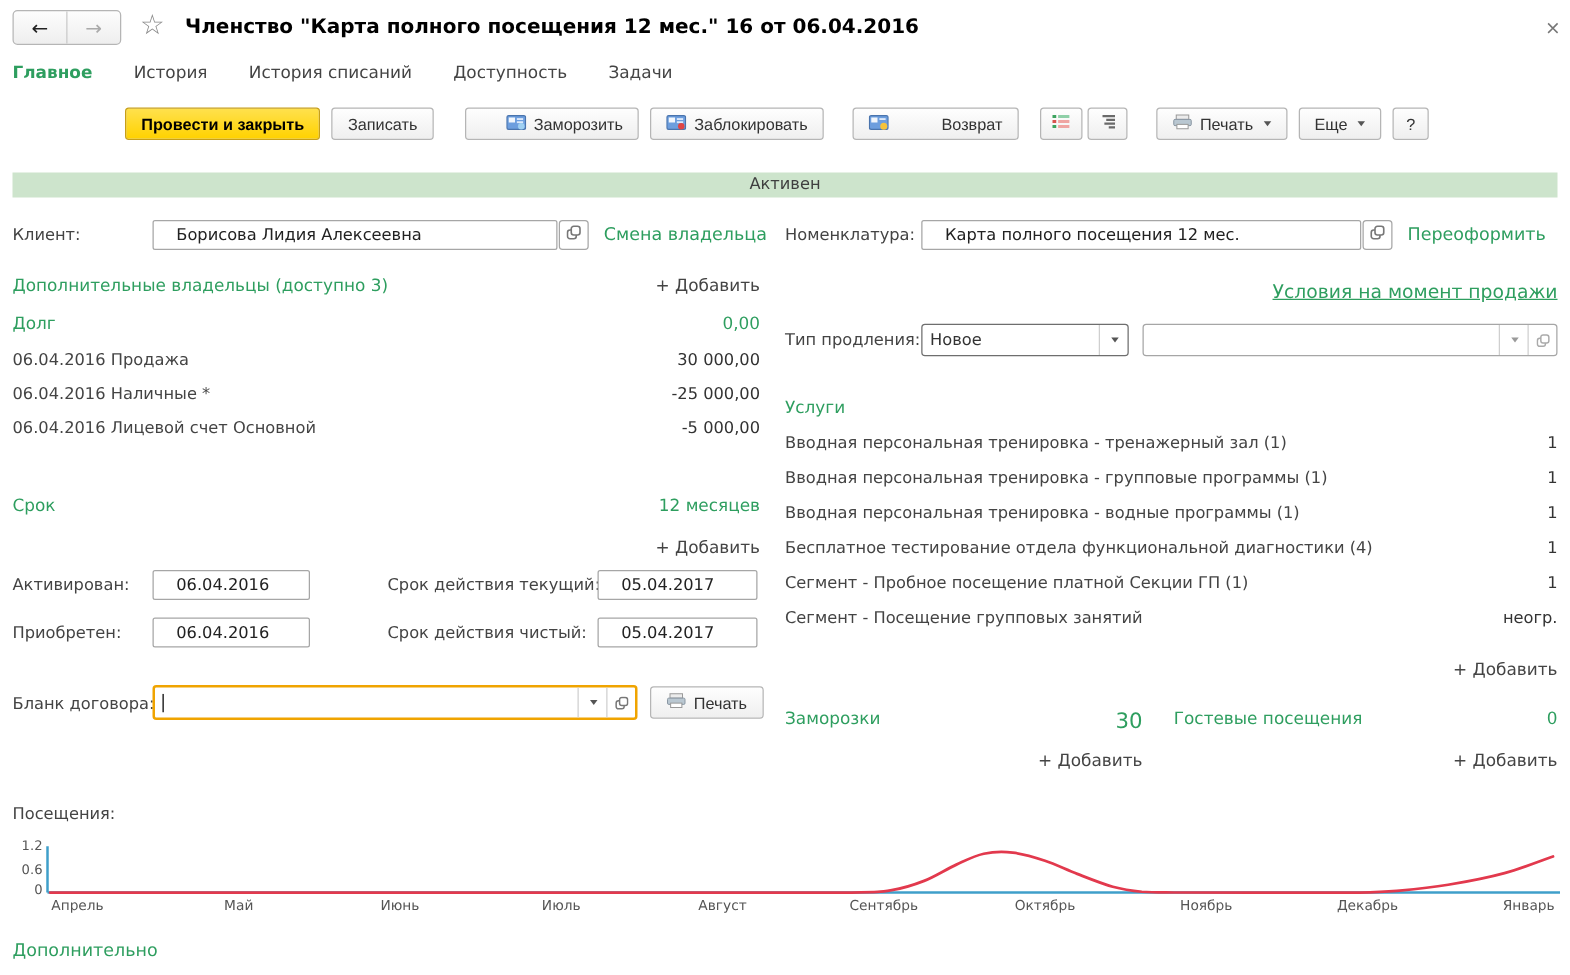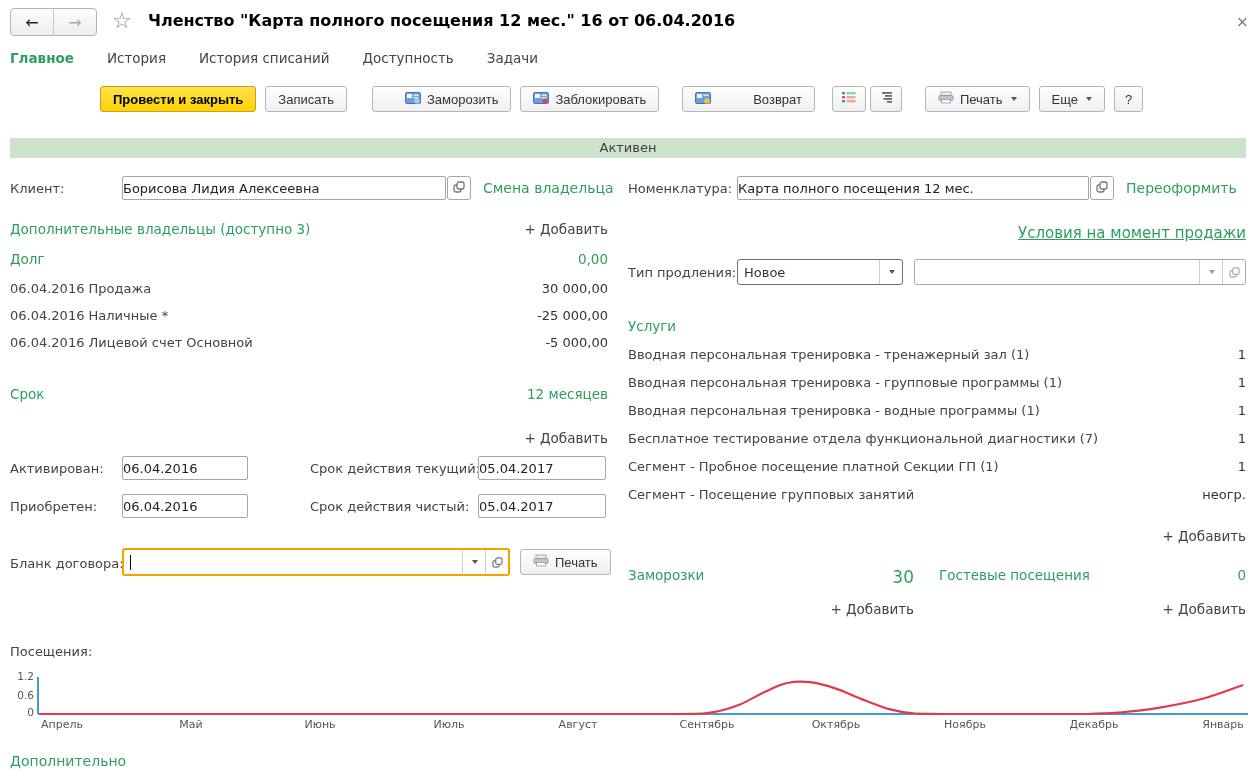--- a/index.html
+++ b/index.html
@@ -23,21 +23,21 @@
   .btn{display:inline-flex;align-items:center;gap:6px;height:26px;padding:0 12px;background:linear-gradient(#fefefe,#efefef);
        border:1px solid #b5b5b5;border-radius:3px;font-size:13px;color:#333;cursor:pointer;white-space:nowrap;box-sizing:border-box;}
   .btn-yellow{background:linear-gradient(#ffe14d,#ffd200);border:1px solid #c79f17;font-weight:bold;color:#000;}
   .iconbtn{padding:0 8px;}
   .caret{width:0;height:0;border-left:3.5px solid transparent;border-right:3.5px solid transparent;border-top:4px solid #555;margin-left:2px;}
   
   #status-bar{left:10px;top:138px;width:1236px;height:20px;background:#cde4cc;color:#3f3f3f;
               text-align:center;line-height:20px;font-size:13px;}
   
   .lbl{color:#444;white-space:nowrap;}
-  .input{height:24px;border:1px solid #a6a6a6;border-radius:2px;padding:0 0;font-size:13px;color:#222;
+  .input{height:24px;border:1px solid #a6a6a6;border-radius:2px;padding:0 18px;font-size:13px;color:#222;
          box-sizing:border-box;font-family:inherit;background:#fff;}
   .fieldbtn{width:24px;height:24px;border:1px solid #a6a6a6;border-radius:3px;background:#fff;display:flex;
             align-items:center;justify-content:center;box-sizing:border-box;cursor:pointer;}
   .combo{display:flex;align-items:center;border:1px solid #a6a6a6;border-radius:3px;background:#fff;box-sizing:border-box;}
   .combo .txt{flex:1;padding:0 6px;white-space:nowrap;overflow:hidden;}
   .combo .sect{width:22px;align-self:stretch;display:flex;align-items:center;justify-content:center;border-left:1px solid #cfcfcf;cursor:pointer;}
   .combo-focus{border:2px solid #f0a400;}
   .combo-dark{border:1px solid #6e6e6e;}
   .caret-bar{width:1px;height:15px;background:#000;}
   .glink{color:#2e9e5f;cursor:pointer;white-space:nowrap;}
@@ -217,36 +217,36 @@
   </div>
   <div class="rrow" style="top:375px;">
     <span class="lbl">Вводная персональная тренировка - групповые программы  (1)</span>
     <span class="rowval">1</span>
   </div>
   <div class="rrow" style="top:403px;">
     <span class="lbl">Вводная персональная тренировка - водные программы  (1)</span>
     <span class="rowval">1</span>
   </div>
   <div class="rrow" style="top:431px;">
-    <span class="lbl">Бесплатное тестирование отдела функциональной диагностики  (7)</span>
+    <span class="lbl">Бесплатное тестирование отдела функциональной диагностики  (4)</span>
     <span class="rowval">1</span>
   </div>
   <div class="rrow" style="top:459px;">
     <span class="lbl">Сегмент - Пробное посещение платной Секции ГП  (1)</span>
     <span class="rowval">1</span>
   </div>
   <div class="rrow" style="top:487px;align-items:flex-end;">
     <span class="lbl">Сегмент - Посещение групповых занятий</span>
     <span class="rowval">неогр.</span>
   </div>
   <div class="rrow" style="top:528px;justify-content:flex-end;">
     <span class="addlink">+ Добавить</span>
   </div>
 
-  <div class="lrow" style="top:386px;text-align:center;">
+  <div class="lrow" style="top:397px;text-align:center;">
     <span class="ghdr">Срок</span>
     <span class="gval" style="font-size:13.5px;">12 месяцев</span>
   </div>
   <div class="lrow" style="top:430px;justify-content:flex-end;">
     <span class="addlink">+ Добавить</span>
   </div>
 
   <div class="abs lbl" style="left:10px;top:461px;">Активирован:</div>
   <input class="abs input" style="left: 122px; top: 456px; width: 126px;" value="06.04.2016">
   <div class="abs lbl" style="left:310px;top:461px;">Срок действия текущий:</div>

